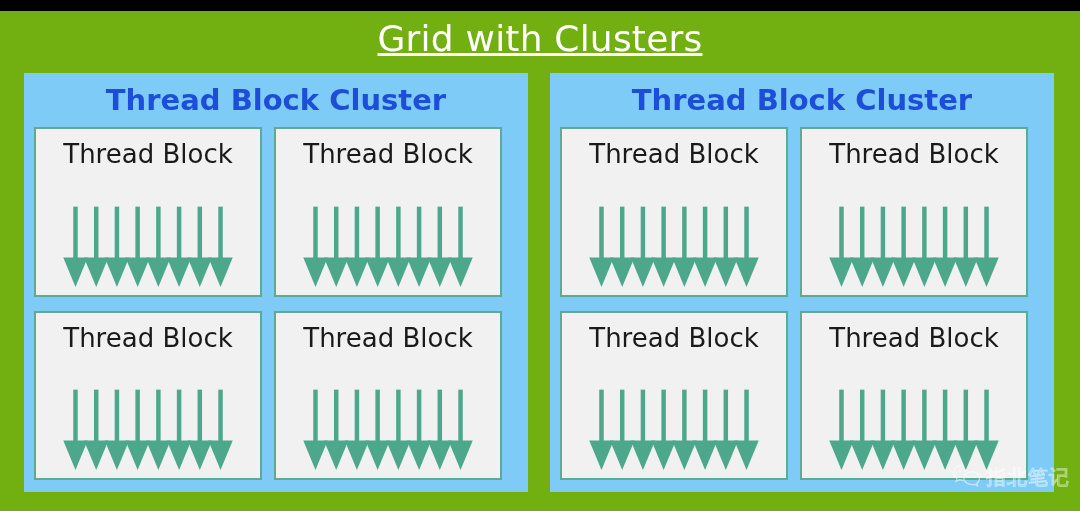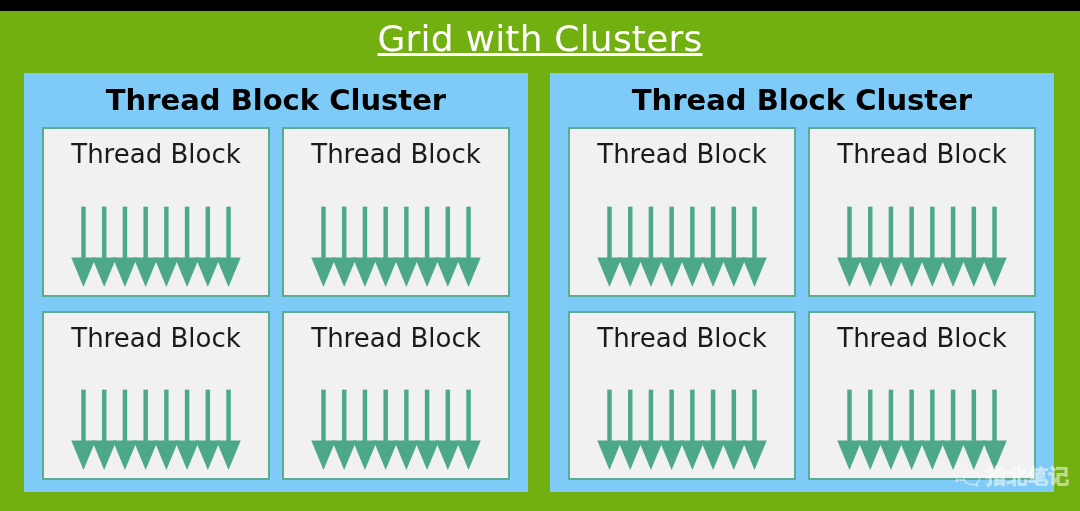--- a/index.html
+++ b/index.html
@@ -50,30 +50,30 @@
     height: 419px;
     background: #7fcbf7;
   }
   .cluster.left  { left: 24px; }
   .cluster.right { left: 550px; }
   .cluster-title {
     position: absolute;
     left: 0; top: 8px;
     width: 100%;
     text-align: center;
-    color: #000000;
+    color: #1d4ed8;
     font-size: 29px;
     font-weight: bold;
     line-height: 38px;
     white-space: nowrap;
     font-family: "DejaVu Sans", sans-serif;
   }
   .blocks-grid {
     position: absolute;
-    left: 18px;
+    left: 10px;
     top: 54px;
     width: 468px;
     height: 353px;
     display: grid;
     grid-template-columns: 1fr 1fr;
     grid-template-rows: 1fr 1fr;
     column-gap: 12px;
     row-gap: 14px;
   }
   .thread-block {
@@ -103,25 +103,24 @@
     width: 100%;
     height: 82px;
   }
   .arrows svg { display: block; width: 100%; height: 100%; }
 
   .watermark {
     position: absolute;
     right: 10px;
     bottom: 22px;
     display: flex;
-    align-items: center;
+    align-items: flex-end;
     gap: 4px;
     opacity: 0.62;
     pointer-events: none;
-    font-weight: bold;
   }
   .wm-logo { width: 30px; height: 26px; display:block; }
   .wm-text {
     font-size: 20px;
     color: rgba(255,255,255,0.0);
     -webkit-text-stroke: 1px rgba(255,255,255,0.85);
     font-family: "DejaVu Sans", sans-serif;
     letter-spacing: 1px;
     white-space: nowrap;
     line-height: 24px;

